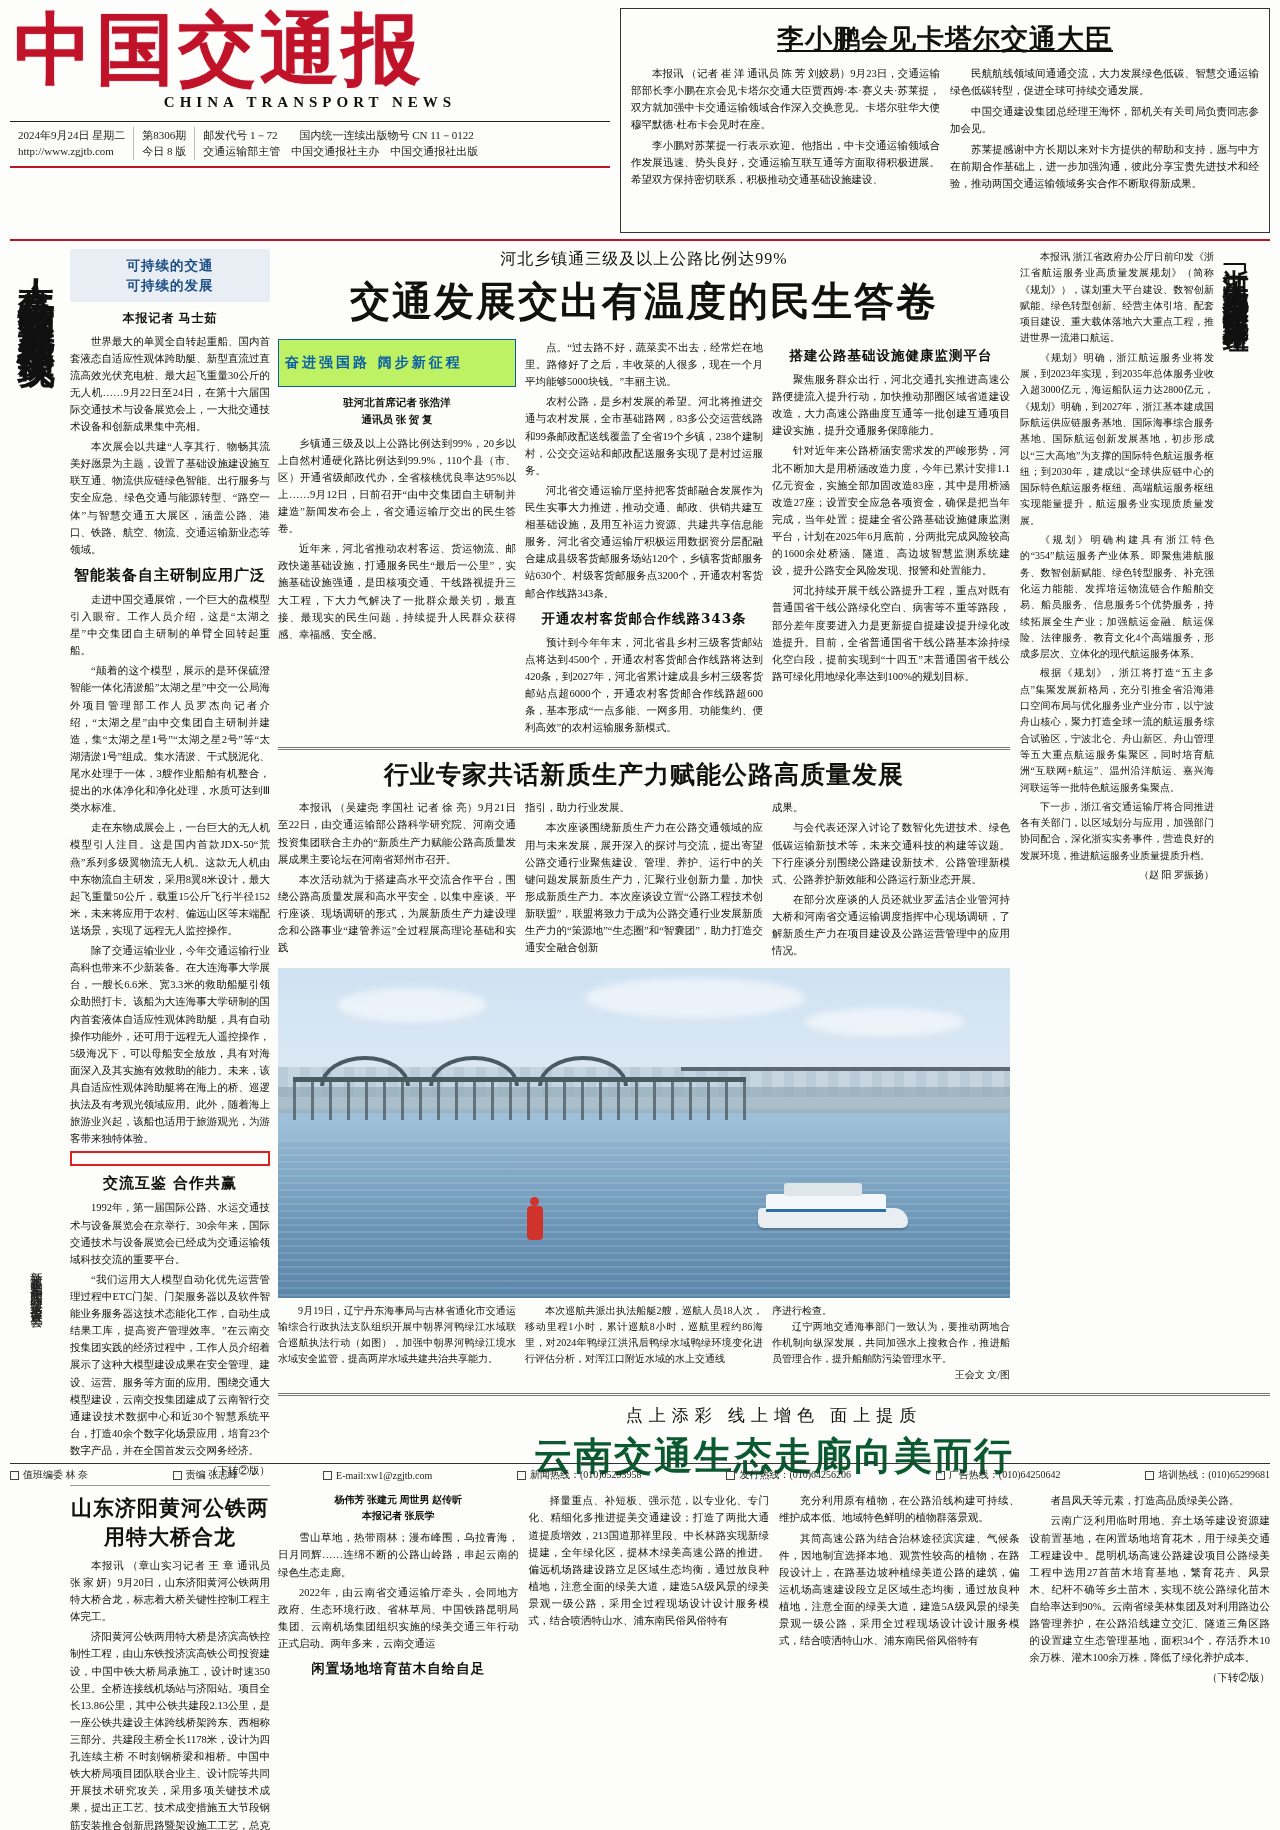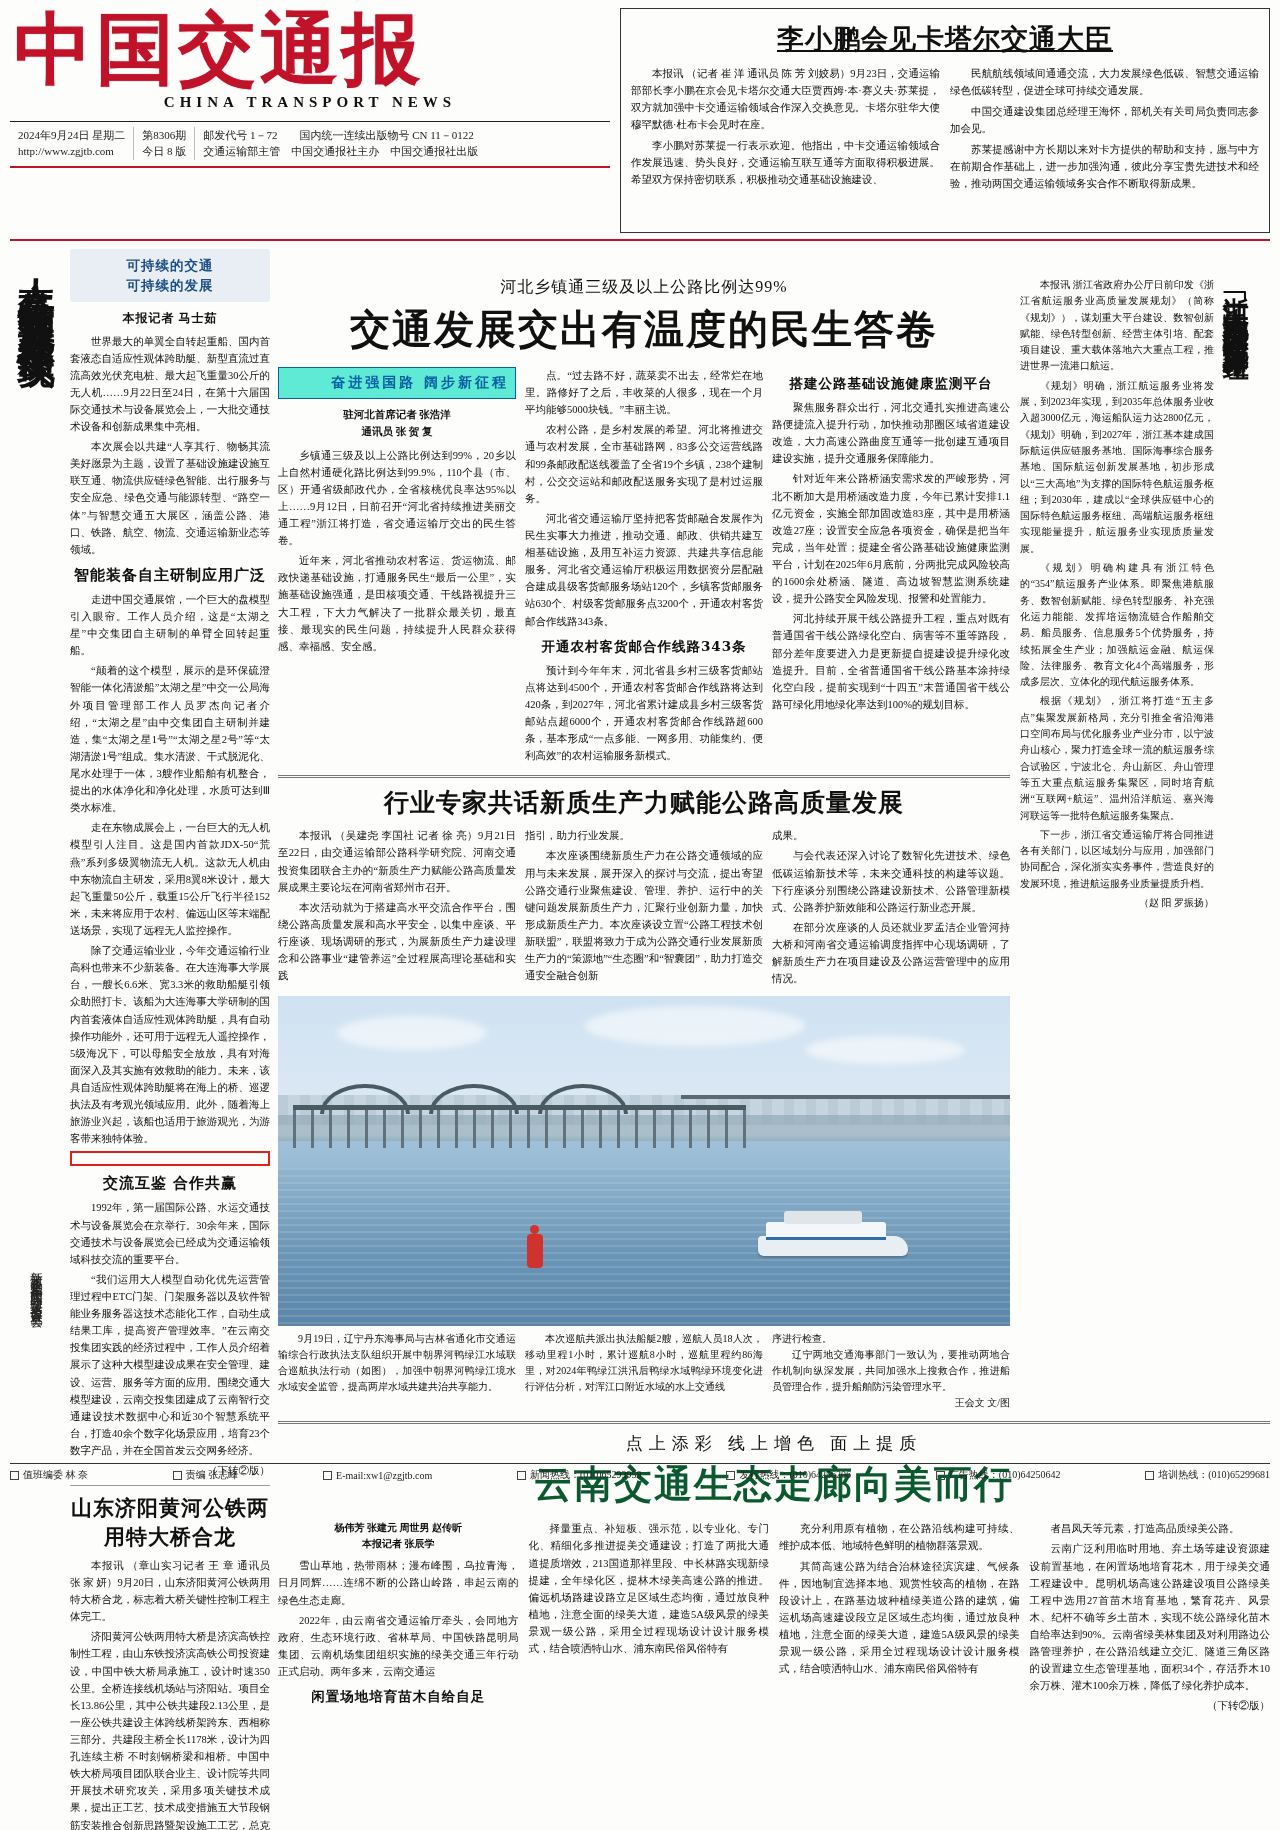--- a/index.html
+++ b/index.html
@@ -165,23 +165,23 @@
     letter-spacing:2px;
     margin:2px 0 10px 0;
   }
   .tagbox {
     border:1.5px solid #0b5fa5;
     color:#0b5fa5;
     font-family:"DejaVu Serif", serif;
     font-weight:700;
     font-size:14px;
     letter-spacing:3px;
-    padding:6px 6px;
-    text-align:right;
-    background:#5eead4;
+    padding:14px 6px;
+    text-align:left;
+    background:#bef264;
   }
   .threecol { display:flex; gap:9px; }
   .threecol .c { flex:1; }
 
   .sec-title {
     text-align:center;
     font-family:"DejaVu Serif", serif;
     font-weight:700;
     font-size:25px;
     letter-spacing:1px;
@@ -362,35 +362,35 @@
       </div>
       <div class="hr-thin"></div>
       <div class="c1-title2">山东济阳黄河公铁两用特大桥合龙</div>
       <div class="ptext">
         <p>本报讯 （章山实习记者 王 章 通讯员 张 家 妍）9月20日，山东济阳黄河公铁两用特大桥合龙，标志着大桥关键性控制工程主体完工。</p>
         <p>济阳黄河公铁两用特大桥是济滨高铁控制性工程，由山东铁投济滨高铁公司投资建设，中国中铁大桥局承施工，设计时速350公里。全桥连接线机场站与济阳站。项目全长13.86公里，其中公铁共建段2.13公里，是一座公铁共建设主体跨线桥架跨东、西相称三部分。共建段主桥全长1178米，设计为四孔连续主桥 不时刻钢桥梁和相桥。中国中铁大桥局项目团队联合业主、设计院等共同开展技术研究攻关，采用多项关键技术成果，提出正工艺、技术成变措施五大节段钢筋安装推合创新思路暨架设施工工艺，总克多关题，实现超高、高风险支架钢结构架装及安装施工，解决多项技术难题，攻克了大桥跨越黄河大节点工艺。</p>
 
       </div>
     </div>
 
-    <div style="flex:1;display:flex;flex-direction:column;margin-top:28px;">
+    <div style="flex:1;display:flex;flex-direction:column;">
 
       <div style="display:flex;gap:10px;">
 
         <div style="flex:1;">
           <div class="lead-kicker">河北乡镇通三级及以上公路比例达99%</div>
           <div class="lead-title">交通发展交出有温度的民生答卷</div>
 
           <div class="threecol">
             <div class="c">
               <div class="tagbox">奋进强国路 阔步新征程</div>
               <div style="text-align:center;font-size:10.5px;line-height:1.6;margin:8px 0 6px 0;white-space:pre-line;font-weight:700">驻河北首席记者 张浩洋
 通讯员 张 贺 复</div>
               <div class="ptext">
-                <p>乡镇通三级及以上公路比例达到99%，20乡以上自然村通硬化路比例达到99.9%，110个县（市、区）开通省级邮政代办，全省核桃优良率达95%以上……9月12日，日前召开“河北省持续推进美丽交通工程”浙江将打造，省交通运输厅交出的民生答卷。</p>
+                <p>乡镇通三级及以上公路比例达到99%，20乡以上自然村通硬化路比例达到99.9%，110个县（市、区）开通省级邮政代办，全省核桃优良率达95%以上……9月12日，日前召开“由中交集团自主研制并建造”新闻发布会上，省交通运输厅交出的民生答卷。</p>
                 <p>近年来，河北省推动农村客运、货运物流、邮政快递基础设施，打通服务民生“最后一公里”，实施基础设施强通，是田核项交通、干线路视提升三大工程，下大力气解决了一批群众最关切，最直接、最现实的民生问题，持续提升人民群众获得感、幸福感、安全感。</p>
               </div>
             </div>
             <div class="c">
               <div class="ptext">
                 <p>点。“过去路不好，蔬菜卖不出去，经常烂在地里。路修好了之后，丰收菜的人很多，现在一个月平均能够5000块钱。”丰丽主说。</p>
                 <p>农村公路，是乡村发展的希望。河北将推进交通与农村发展，全市基础路网，83多公交运营线路和99条邮政配送线覆盖了全省19个乡镇，238个建制村，公交交运站和邮政配送服务实现了是村过运服务。</p>
                 <p>河北省交通运输厅坚持把客货邮融合发展作为民生实事大力推进，推动交通、邮政、供销共建互相基础设施，及用互补运力资源、共建共享信息能服务。河北省交通运输厅积极运用数据资分层配融合建成县级客货邮服务场站120个，乡镇客货邮服务站630个、村级客货邮服务点3200个，开通农村客货邮合作线路343条。</p>
               </div>
               <div class="sub-head sm">开通农村客货邮合作线路343条</div>

